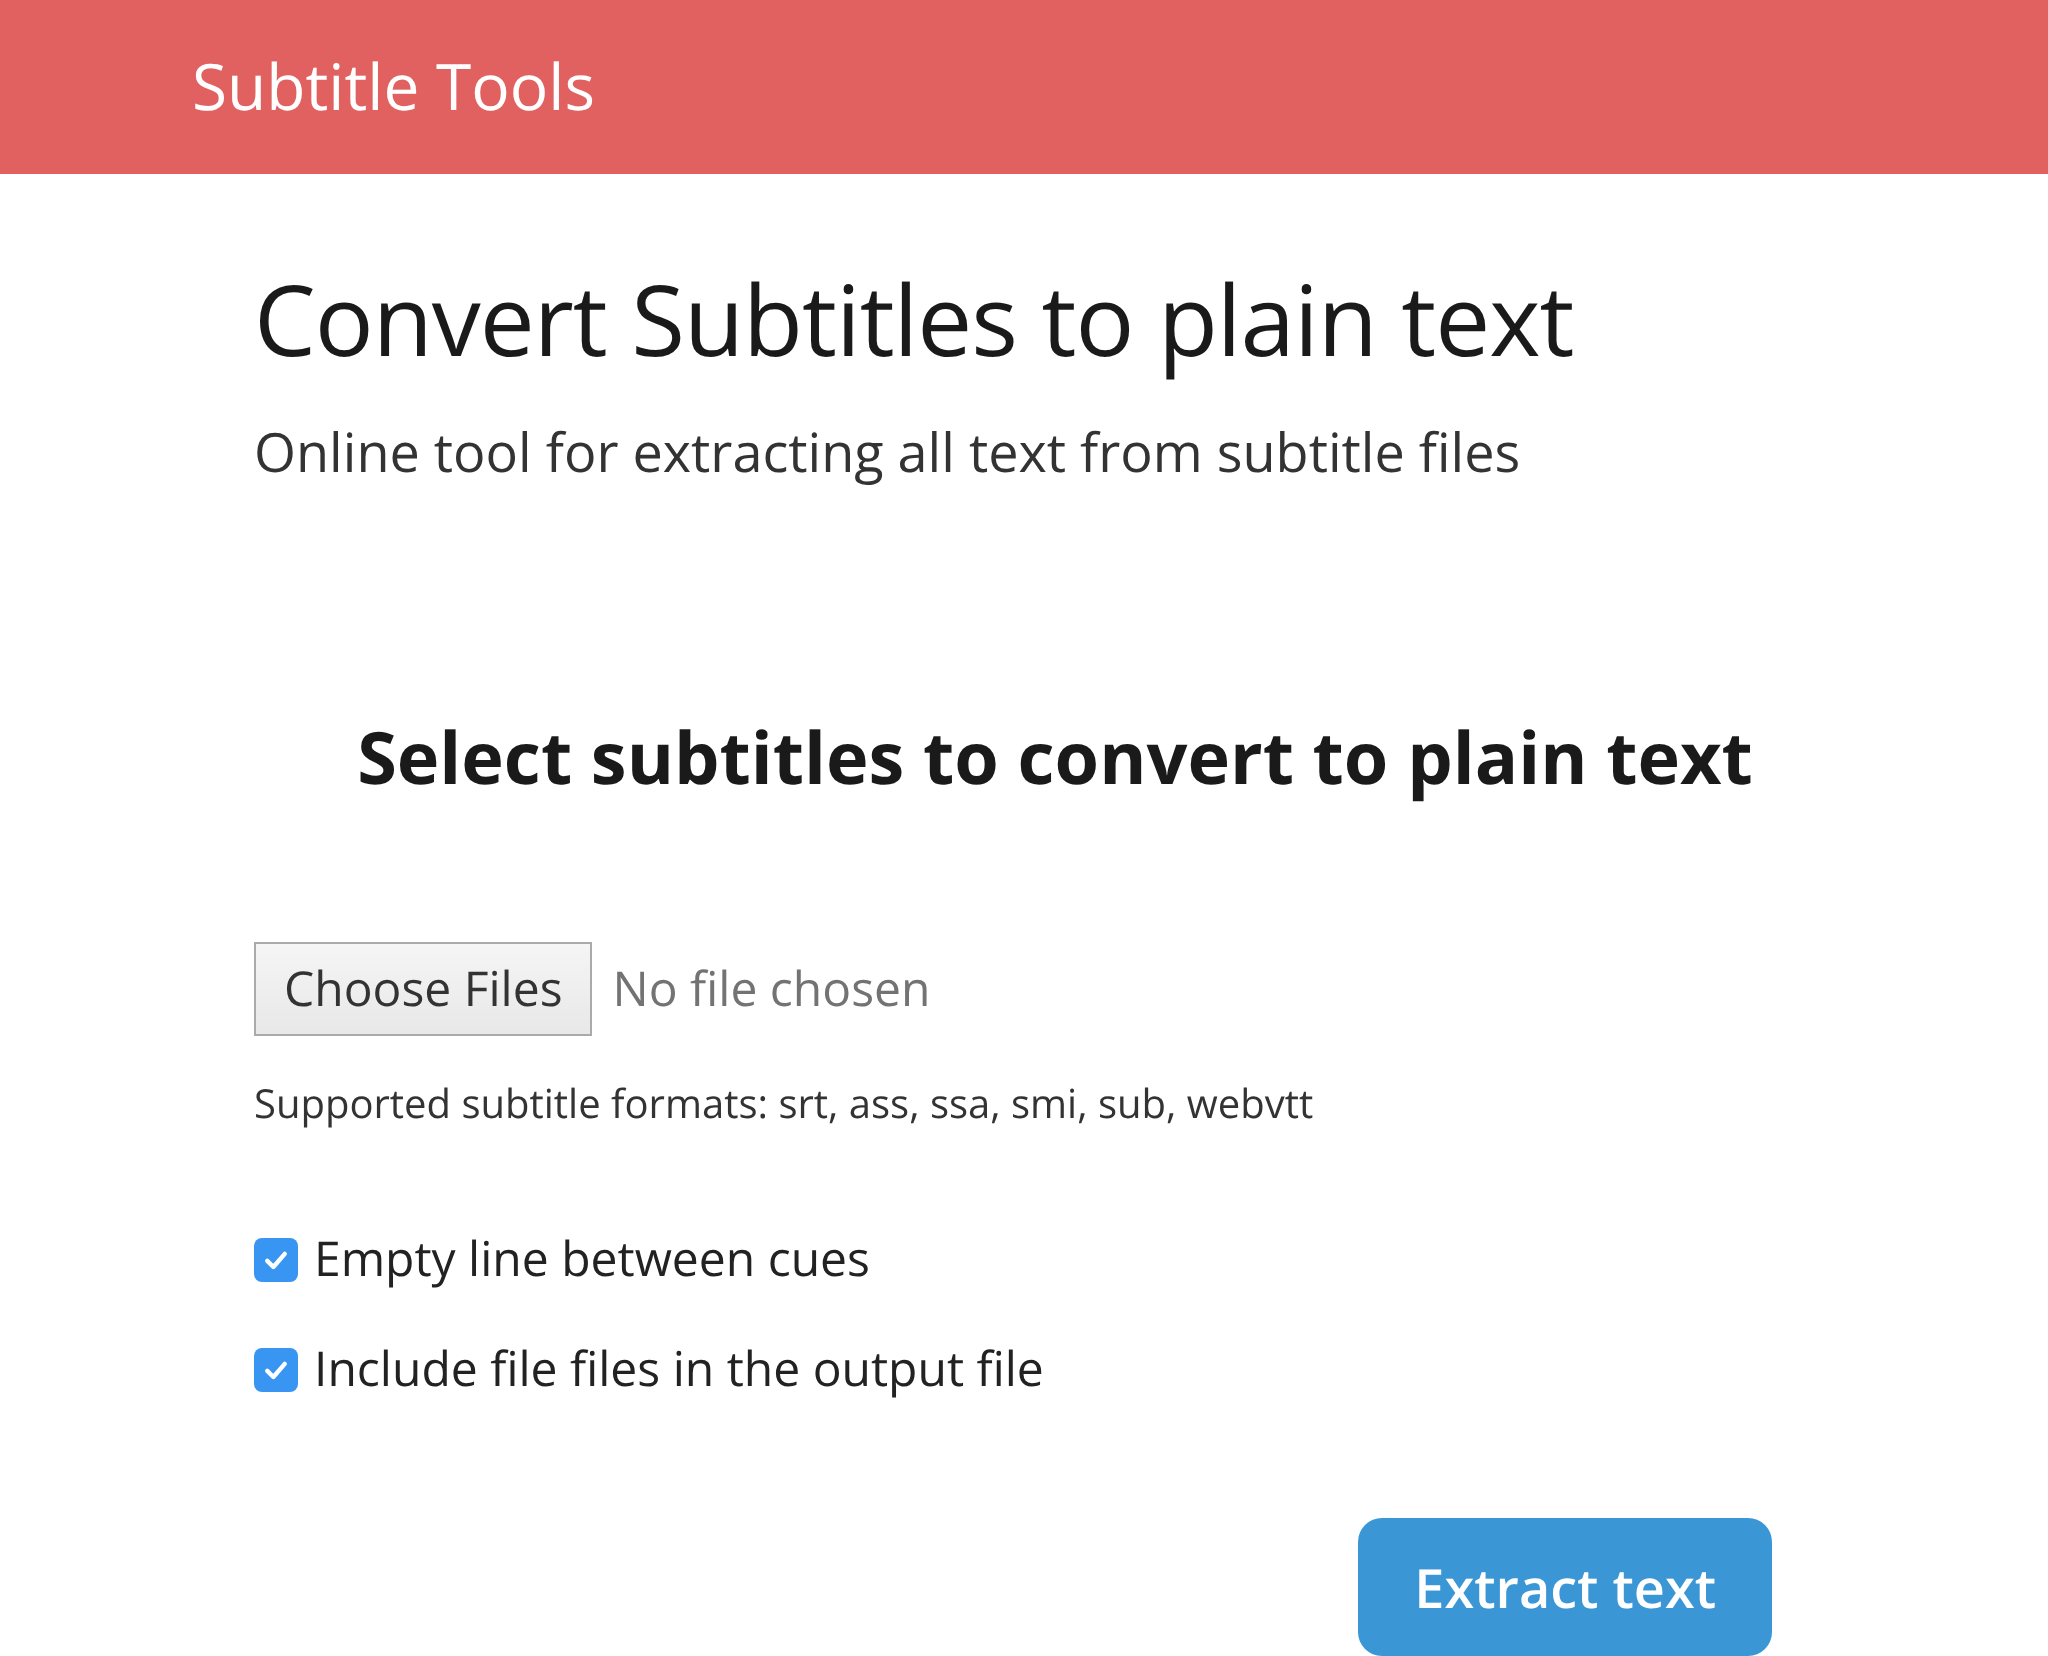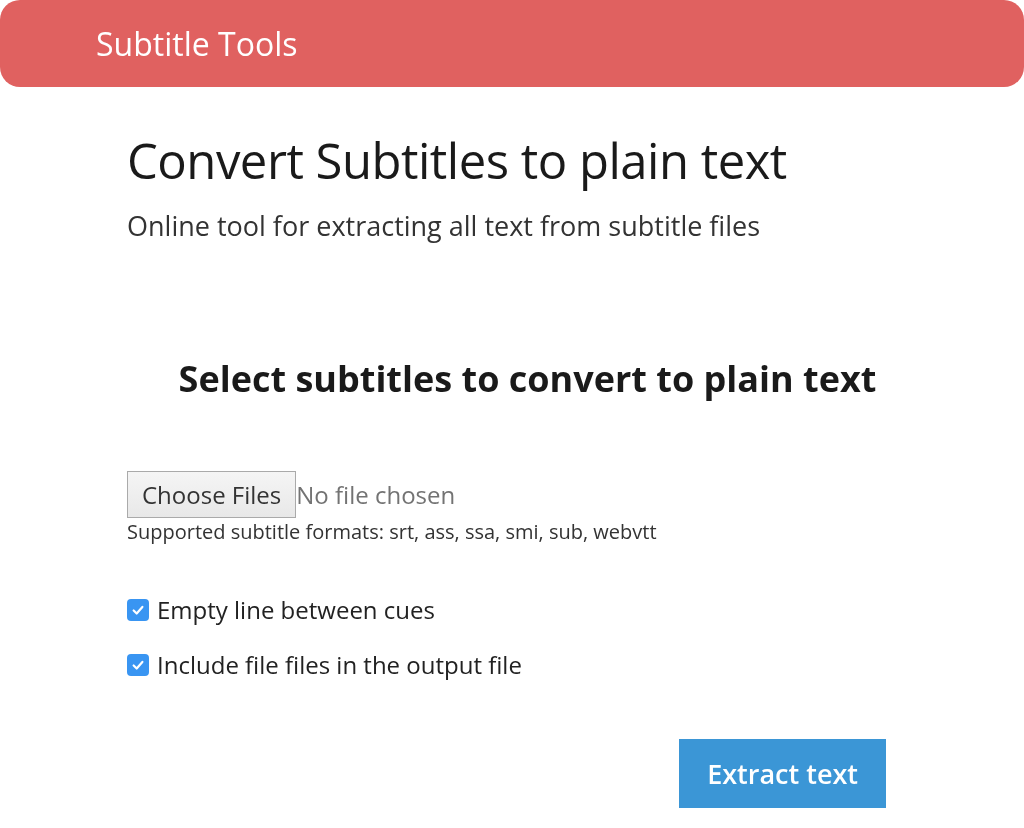--- a/index.html
+++ b/index.html
@@ -13,21 +13,20 @@
       width: 1024px;
       height: 828px;
       overflow: hidden;
     }
     .header {
       background: #e06160;
       height: 87px;
       display: flex;
       align-items: center;
       padding-left: 96px;
-      border-radius: 20px;
     }
     .header-title {
       color: #fff;
       font-size: 32px;
       font-weight: 400;
     }
     .content {
       padding: 40px 96px 0 127px;
     }
     .page-title {
@@ -46,20 +45,22 @@
     .section-title {
       font-size: 36px;
       font-weight: 700;
       color: #1a1a1a;
       margin-bottom: 68px;
       text-align: center;
     }
     .file-row {
       display: flex;
       align-items: center;
+      gap: 10px;
+      margin-bottom: 20px;
     }
     .choose-files-btn {
       background: linear-gradient(#f5f5f5, #e8e8e8);
       border: 1px solid #aaa;
       padding: 6px 14px;
       font-size: 24px;
       color: #333;
       cursor: pointer;
       font-family: inherit;
     }
@@ -101,21 +102,21 @@
     .submit-row {
       display: flex;
       justify-content: flex-end;
       margin-top: 58px;
       padding-right: 42px;
     }
     .submit-btn {
       background: #3b96d6;
       color: #fff;
       border: none;
-      border-radius: 0;
+      border-radius: 12px;
       padding: 16px 28px;
       font-size: 27px;
       font-weight: 600;
       cursor: pointer;
       font-family: inherit;
     }
   </style>
 </head>
 <body>
 

